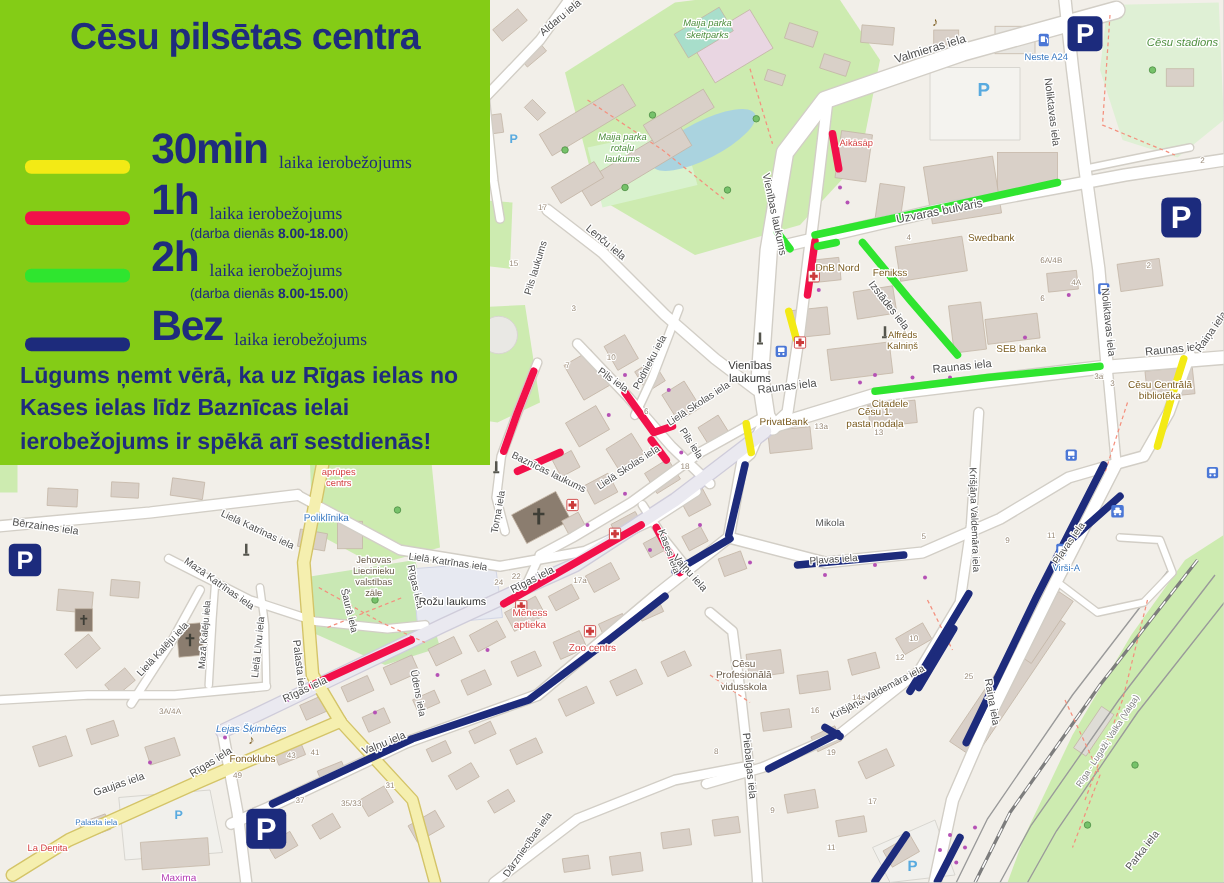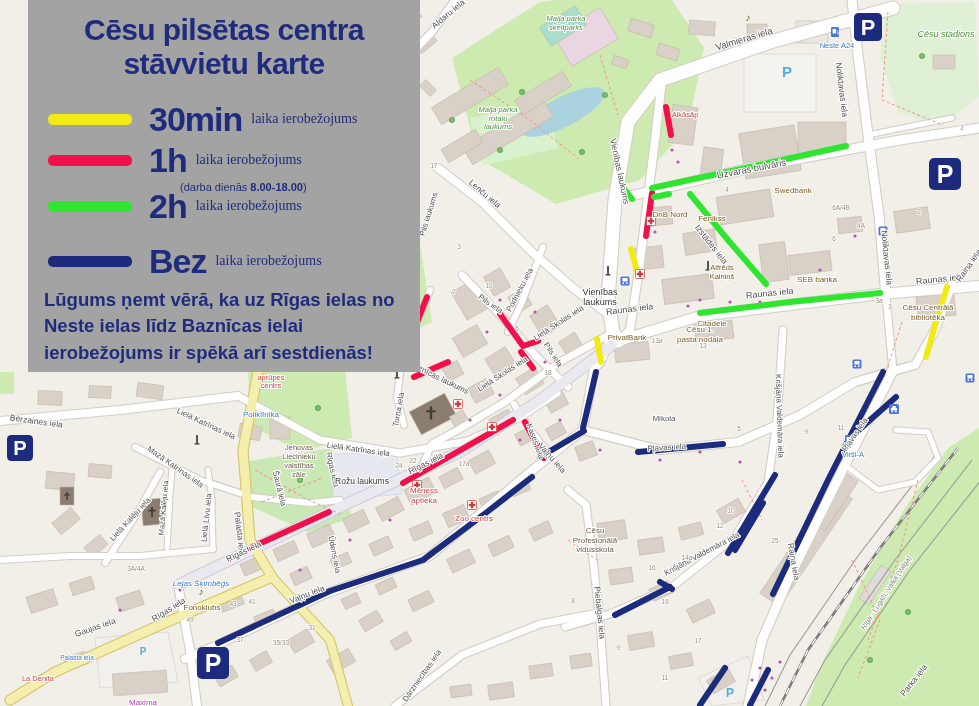--- a/index.html
+++ b/index.html
@@ -1,22 +1,22 @@
 <!DOCTYPE html>
 <html><head>
 <meta charset="utf-8">
 <style>
   html,body{margin:0;padding:0;background:#9a9a9a;}
   #stage{position:relative;width:979px;height:706px;overflow:hidden;background:#f2efe9;
          font-family:"Liberation Sans",sans-serif;}
   #map-svg{position:absolute;left:0;top:0;}
   
-  .legend{position:absolute;left:0;top:0;width:392px;height:372px;background:#a3a3a3;color:#1f2c7d;margin-left:28px;}
+  .legend{position:absolute;left:0;top:0;width:392px;height:372px;background:#84cc16;color:#1f2c7d;}
   .legend h1{margin:13px 6px 0;font-size:30px;line-height:1.12;text-align:center;font-weight:bold;letter-spacing:-0.6px;}
-  .lrow{position:absolute;left:20px;display:flex;align-items:center;height:40px;}
+  .lrow{position:absolute;left:20px;display:flex;align-items:flex-end;height:40px;}
   .lrow .bar{width:84px;height:11px;border-radius:5px;flex:none;margin-right:17px;}
   .lrow .big{font-size:34px;font-weight:bold;margin-right:9px;letter-spacing:-1px;white-space:nowrap;}
   .lrow .rest{font-size:14px;white-space:nowrap;font-family:Liberation Serif, serif;}
   .r1{top:99px}.r2{top:140px}.r3{top:186px}.r4{top:241px}
   .sub{position:absolute;left:152px;font-size:11px;white-space:nowrap;}
   .s2{top:181px}.s3{top:229px}
   .lnote{position:absolute;left:16px;top:287px;width:360px;font-size:18.5px;font-weight:bold;line-height:1.42;}
 </style>
 </head>
 <body>
@@ -578,21 +578,20 @@
         <text x="665" y="680" font-size="6.5" fill="#9a8b79" text-anchor="middle" stroke="#ffffff" stroke-width="1.6" paint-order="stroke">11</text>
         <text x="618" y="650" font-size="6.5" fill="#9a8b79" text-anchor="middle" stroke="#ffffff" stroke-width="1.6" paint-order="stroke">9</text>
         <text x="962" y="130" font-size="6.5" fill="#9a8b79" text-anchor="middle" stroke="#ffffff" stroke-width="1.6" paint-order="stroke">2</text>
         <text transform="translate(888 594) rotate(-57)" font-size="7" fill="#808080" text-anchor="middle" stroke="#ffffff" stroke-width="2.2" paint-order="stroke" stroke-linejoin="round">Rīga - Lugaži; Valka (Valga)</text>
       </g>
     </svg>
 
   <div class="legend">
     <h1>
       <span>Cēsu pilsētas centra</span><br>
-      <span>stāvvietu karte</span>
     </h1>
 
     <div class="lrow r1">
       <span class="bar" style="background: rgb(243, 234, 21);"></span>
       <span class="big">30min</span>
       <span class="rest">laika ierobežojums</span>
     </div>
 
     <div class="lrow r2">
       <span class="bar" style="background: rgb(242, 16, 74);"></span>
@@ -601,22 +600,25 @@
     </div>
     <div class="sub s2">
       <span>(darba dienās </span><b>8.00-18.00</b><span>)</span>
     </div>
 
     <div class="lrow r3">
       <span class="bar" style="background: rgb(47, 229, 47);"></span>
       <span class="big">2h</span>
       <span class="rest">laika ierobežojums</span>
     </div>
+    <div class="sub s3">
+      <span>(darba dienās </span><b>8.00-15.00</b><span>)</span>
+    </div>
 
     <div class="lrow r4">
       <span class="bar" style="background: rgb(29, 43, 124);"></span>
       <span class="big">Bez</span>
       <span class="rest">laika ierobežojums</span>
     </div>
 
-    <div class="lnote">Lūgums ņemt vērā, ka uz Rīgas ielas no Neste ielas līdz Baznīcas ielai ierobežojums ir spēkā arī sestdienās!</div>
+    <div class="lnote">Lūgums ņemt vērā, ka uz Rīgas ielas no Kases ielas līdz Baznīcas ielai ierobežojums ir spēkā arī sestdienās!</div>
   </div>
 </div>
 
 </body></html>

